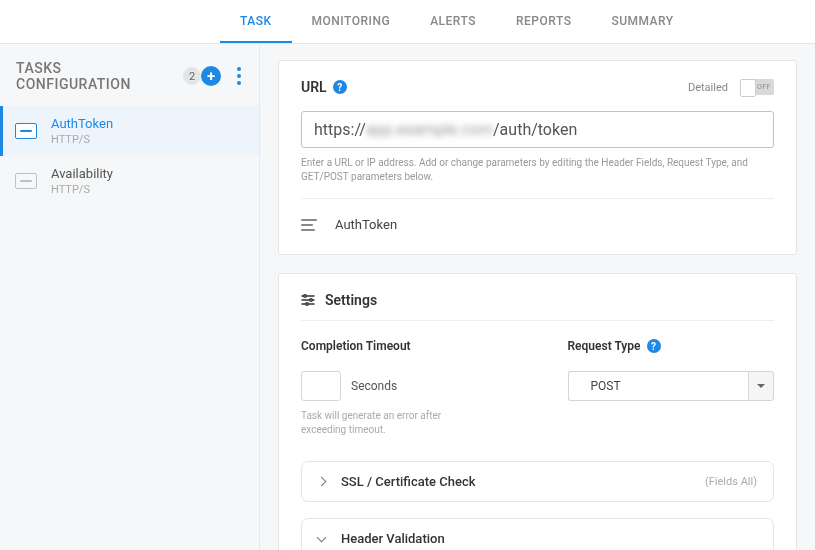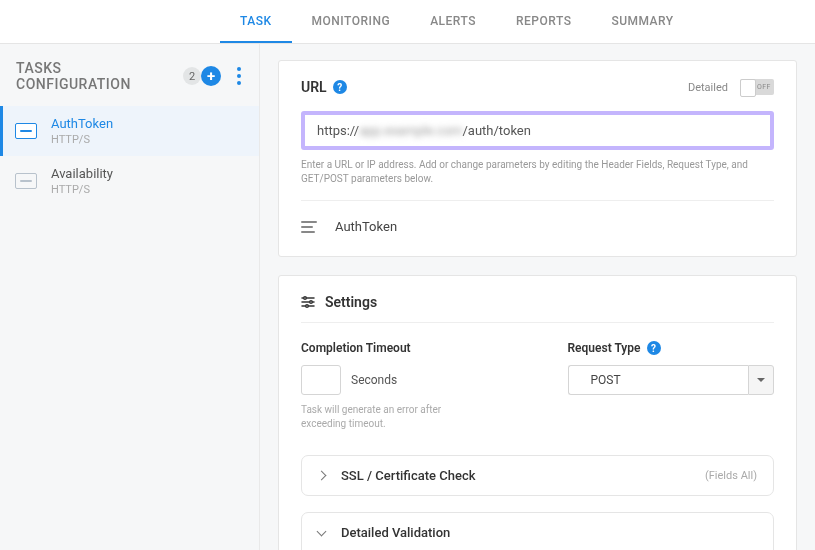--- a/index.html
+++ b/index.html
@@ -36,39 +36,39 @@
   
   .main { flex: 1; background: #f6f7f8; padding: 16px 18px; overflow-y: auto; }
   .card { background: #fff; border: 1px solid #e5e5e5; border-radius: 3px; margin-bottom: 18px; padding: 18px 22px; }
   .card-head { display: flex; align-items: center; margin-bottom: 16px; }
   .card-title { font-size: 14px; font-weight: 600; color: #333; }
   .help-icon { width: 14px; height: 14px; border-radius: 50%; background: #1e88e5; color: #fff; font-size: 10px; font-weight: bold; display: inline-flex; align-items: center; justify-content: center; margin-left: 6px; cursor: pointer; }
   .detailed-wrap { margin-left: auto; display: flex; align-items: center; gap: 12px; font-size: 11px; color: #888; }
   .toggle { width: 34px; height: 16px; border-radius: 2px; background: #d9d9d9; position: relative; cursor: pointer; display: flex; align-items: center; justify-content: flex-end; padding-right: 3px; font-size: 7px; color: #888; letter-spacing: 0.5px; }
   .toggle::before { content: ""; position: absolute; left: 0; top: 0; width: 14px; height: 16px; background: #fff; border: 1px solid #ccc; border-radius: 2px; }
 
-  .url-input { width: 100%; border: 4px solid #c4b5fd; border-radius: 3px; padding: 8px 12px; font-size: 13px; color: #555; }
+  .url-input { width: 100%; border: 1px solid #c4b5fd; border-radius: 3px; padding: 8px 12px; font-size: 16px; color: #555; }
   .url-input .blur { filter: blur(3px); color: #999; }
   .hint { font-size: 10px; color: #999; margin-top: 8px; line-height: 1.4; }
   .divider { border: none; border-top: 1px solid #eee; margin: 14px 0; }
 
   .name-row { display: flex; align-items: center; gap: 18px; padding: 4px 0; }
   .lines-icon { display: flex; flex-direction: column; gap: 3px; }
   .lines-icon span { display: block; height: 2px; background: #888; border-radius: 1px; }
   .lines-icon span:nth-child(1) { width: 16px; }
   .lines-icon span:nth-child(2) { width: 12px; }
   .lines-icon span:nth-child(3) { width: 14px; }
   .name-label { font-size: 13px; color: #444; }
 
   .settings-head { display: flex; align-items: center; gap: 10px; border-bottom: 1px solid #eee; padding-bottom: 12px; margin-bottom: 18px; }
   .sliders-icon { display: inline-block; }
 
   .form-row { display: flex; gap: 60px; }
   .form-group { flex: 1; }
-  .form-label { font-size: 12px; font-weight: 600; color: #333; margin-bottom: 10px; display: flex; align-items: center; text-align: right; }
+  .form-label { font-size: 12px; font-weight: 600; color: #333; margin-bottom: 18px; display: flex; align-items: center; text-align: right; }
   .small-input { width: 40px; height: 30px; border: 1px solid #d5d5d5; border-radius: 3px; }
   .seconds-row { display: flex; align-items: center; gap: 10px; font-size: 12px; color: #555; }
   .form-hint { font-size: 10px; color: #aaa; margin-top: 8px; line-height: 1.4; max-width: 150px; }
   .select-wrap { display: flex; align-items: stretch; height: 30px; }
   .select-val { flex: 1; border: 1px solid #d5d5d5; border-right: none; border-radius: 3px 0 0 3px; display: flex; align-items: center; padding: 0 22px; font-size: 12px; color: #444; }
   .select-btn { width: 26px; border: 1px solid #d5d5d5; border-radius: 0 3px 3px 0; background: #f5f5f5; display: flex; align-items: center; justify-content: center; cursor: pointer; }
   .caret-down { width: 0; height: 0; border-left: 4px solid transparent; border-right: 4px solid transparent; border-top: 4px solid #666; }
 
   .panel { border: 1px solid #e5e5e5; border-radius: 7px; margin-top: 6px; }
   .panel-head { display: flex; align-items: center; padding: 12px 16px; cursor: pointer; }
@@ -193,21 +193,21 @@
           <span class="panel-title">SSL / Certificate Check</span>
           <span class="check-all">(Fields All)</span>
         </div>
       </div>
 
       <div style="height:10px"></div>
 
       <div class="panel">
         <div class="panel-head">
           <span class="chevron down"></span>
-          <span class="panel-title">Detailed Validation</span>
+          <span class="panel-title">Header Validation</span>
         </div>
         <div class="panel-body">
           
           
         </div>
       </div>
     </div>
   </div>
 </div>
 

